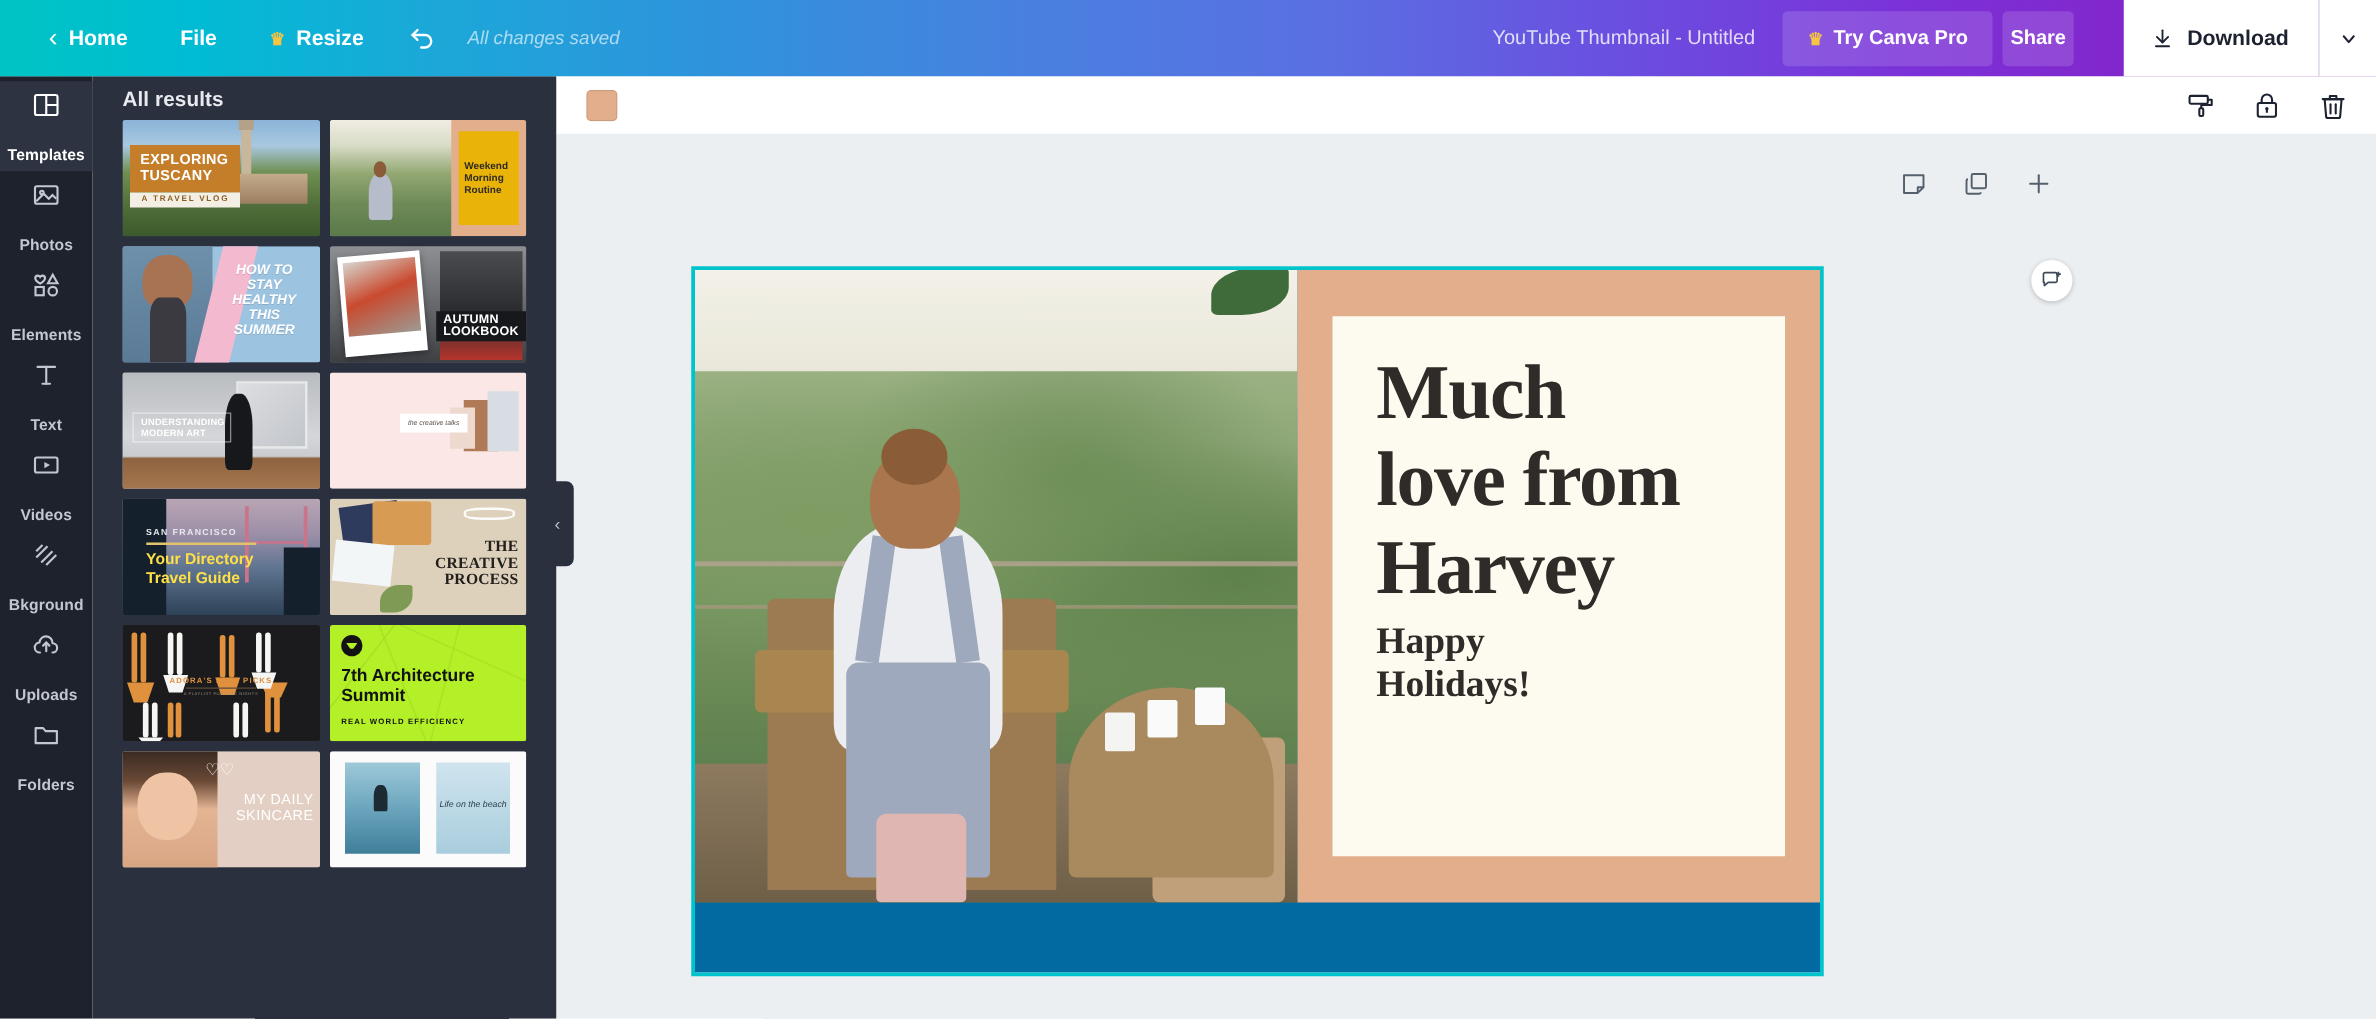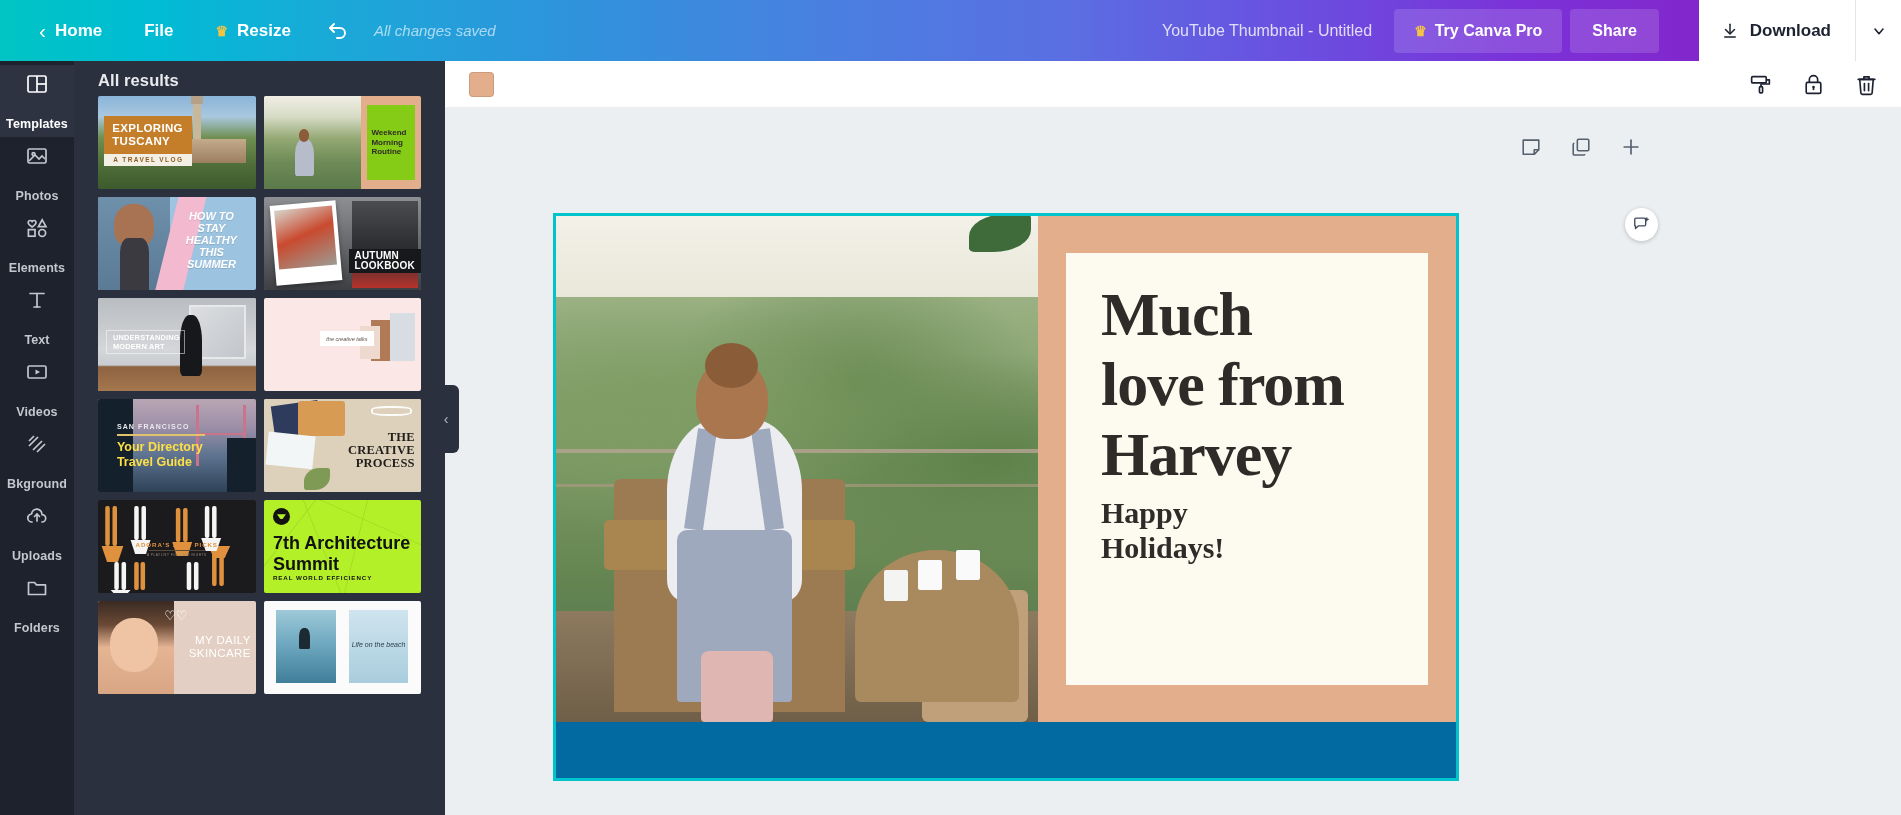--- a/index.html
+++ b/index.html
@@ -45,21 +45,21 @@
     display: flex; align-items: center; gap: 8px;
     background: rgba(255,255,255,0.14);
     color: #ffffff; font-size: 16px; font-weight: 700;
     height: 44px; padding: 0 20px; border-radius: 4px; margin-right: 8px;
     cursor: pointer; white-space: nowrap;
   }
   .share-btn {
     display: flex; align-items: center;
     background: rgba(255,255,255,0.14);
     color: #ffffff; font-size: 16px; font-weight: 700;
-    height: 44px; padding: 0 22px; border-radius: 4px; margin-right: 8px;
+    height: 44px; padding: 0 6px; border-radius: 4px; margin-right: 8px;
     cursor: pointer; white-space: nowrap;
   }
   .dl-group { display: flex; align-items: flex-end; height: 100%; padding-left: 32px; }
   .dl-btn {
     display: flex; align-items: center; gap: 11px;
     background: #ffffff; color: #1c2230;
     font-size: 17px; font-weight: 700;
     height: 100%; padding: 0 24px 0 22px; cursor: pointer; white-space: nowrap;
   }
   .dl-caret {
@@ -135,21 +135,21 @@
 
   
   .t2 { background:#e3ae8b; }
   .t2 .photo { position:absolute; left:0; top:0; width:62%; height:100%;
     background: linear-gradient(180deg,#f0ede4 0%,#d7dcc6 22%,#93a873 46%,#6d8a56 72%,#5b7a4a 100%); }
   .t2 .photo:before { content:''; position:absolute; left:32%; top:46%; width:20%; height:40%;
     background:#b7bccb; border-radius:40% 40% 10% 10%; }
   .t2 .photo:after { content:''; position:absolute; left:36%; top:36%; width:11%; height:14%;
     background:#8b5c3a; border-radius:50%; }
   .t2 .card { position:absolute; right:4%; top:10%; width:30%; height:80%;
-    background:#84cc16; display:flex; flex-direction:column; justify-content:center; padding-left:4px; }
+    background:#eab308; display:flex; flex-direction:column; justify-content:center; padding-left:4px; }
   .t2 .card span { color:#2f2b26; font-size:8px; font-weight:700; line-height:1.2; }
 
   
   .t3 { background:#9cc3e0; }
   .t3 .ph { position:absolute; left:0; top:0; width:46%; height:100%;
     background:linear-gradient(180deg,#6f90ab 0%,#5a7a96 100%); }
   .t3 .ph:before { content:''; position:absolute; left:22%; top:8%; width:56%; height:46%;
     background:#a87352; border-radius:46% 46% 38% 38%; }
   .t3 .ph:after { content:''; position:absolute; left:30%; top:44%; width:40%; height:56%;
     background:#3a3a40; border-radius:28% 28% 0 0; }
@@ -229,21 +229,21 @@
   .t10 .lines { position:absolute; inset:0; opacity:.30;
     background:
       linear-gradient(68deg, transparent 39%, #7fae20 39.5%, transparent 40%),
       linear-gradient(104deg, transparent 57%, #7fae20 57.5%, transparent 58%),
       linear-gradient(24deg, transparent 72%, #7fae20 72.5%, transparent 73%),
       linear-gradient(128deg, transparent 22%, #7fae20 22.5%, transparent 23%); }
   .t10 .dot { position:absolute; left:6%; top:9%; width:17px; height:17px; border-radius:50%; background:#121212; }
   .t10 .dot:after { content:''; position:absolute; left:4px; top:6px; width:9px; height:5px; background:#b4f028;
     clip-path: polygon(0 0, 100% 0, 60% 100%, 40% 100%); }
   .t10 .title { position:absolute; left:6%; top:36%; width:92%; }
-  .t10 .title span { display:block; color:#121212; font-size:18px; font-weight:800; line-height:1.12; }
+  .t10 .title span { display:block; color:#121212; font-size:14px; font-weight:800; line-height:1.12; }
   .t10 .sub { position:absolute; left:6%; top:80%; color:#121212; font-size:6.2px; font-weight:700; letter-spacing:.9px; }
 
   
   .t11 { background:#e3cfc3; }
   .t11 .face { position:absolute; left:0; top:0; width:48%; height:100%;
     background:linear-gradient(180deg,#3a2a22 0%,#6b4a36 26%,#e4b493 50%,#d9a684 100%); }
   .t11 .face:after { content:''; position:absolute; left:16%; top:18%; width:64%; height:58%;
     background:#eec4a4; border-radius:46%; }
   .t11 .hearts { position:absolute; left:42%; top:8%; color:#fff; font-size:13px; }
   .t11 .txt { position:absolute; right:3%; top:36%; width:58%; text-align:right; }

